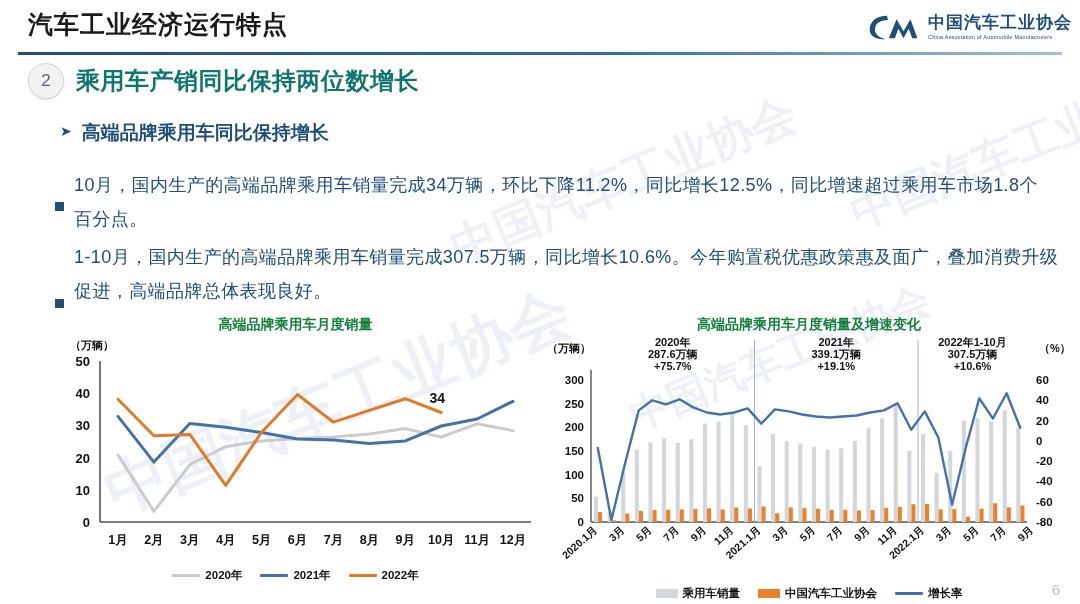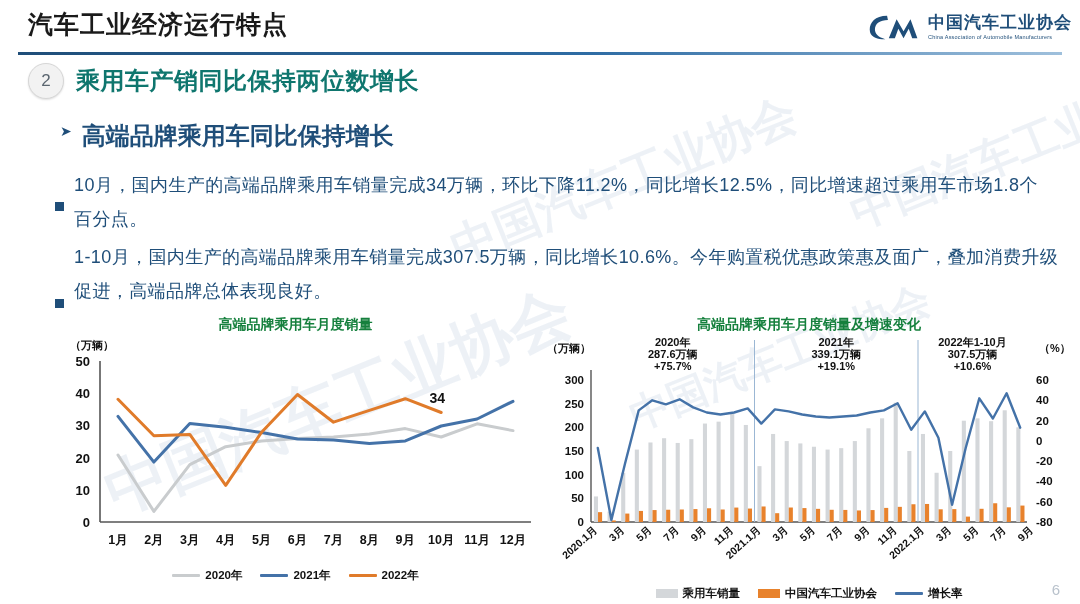--- a/index.html
+++ b/index.html
@@ -33,21 +33,21 @@
   .sec{position:absolute;left:28px;top:63px;display:flex;align-items:center;gap:12px;}
   .sec-num{width:34px;height:34px;border-radius:50%;background:#f2f2f2;
            border:1px solid #d6d6d6;color:#5b6670;font-size:17px;
            display:flex;align-items:center;justify-content:center;
            box-shadow:0 1px 2px rgba(0,0,0,.12);}
   .sec-title{font-size:24px;font-weight:bold;color:#0f766e;letter-spacing:.5px;}
 
   
   .b1{position:absolute;left:60px;top:120px;display:flex;align-items:flex-start;gap:10px;}
   .b1 .arrow{color:#1f4e79;font-size:14px;line-height:22px;}
-  .b1 .t{font-size:24px;font-weight:bold;color:#1f4e79;}
+  .b1 .t{font-size:19px;font-weight:bold;color:#1f4e79;}
 
   .b2{position:absolute;left:55px;top:168px;width:1000px;display:flex;gap:10px;align-items:center;}
   .b3{position:absolute;left:55px;top:240px;width:1010px;display:flex;gap:10px;align-items:flex-end;}
   .sq{width:9px;height:9px;background:#1f4e79;margin-top:9px;flex:0 0 auto;}
   .para{font-size:18px;color:#1f4e79;line-height:34px;letter-spacing:.4px;}
 
   
   .chart{position:absolute;}
   .chart-title{text-align:center;font-size:14px;font-weight:bold;color:#15803d;}
   .axis-unit{font-size:11px;font-weight:bold;color:#111;}

